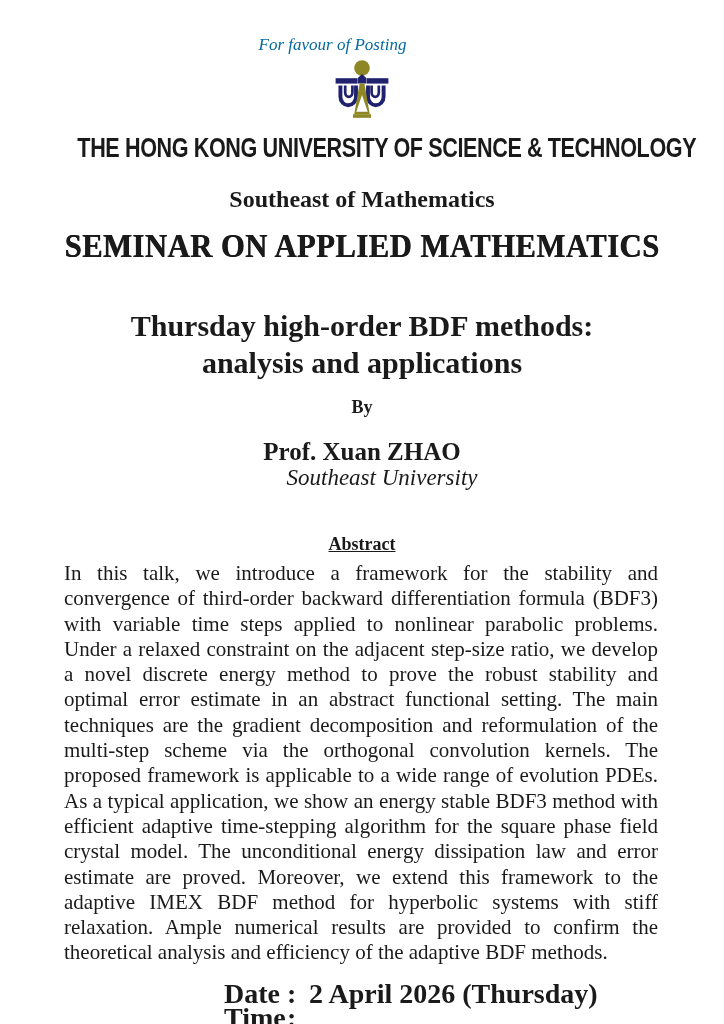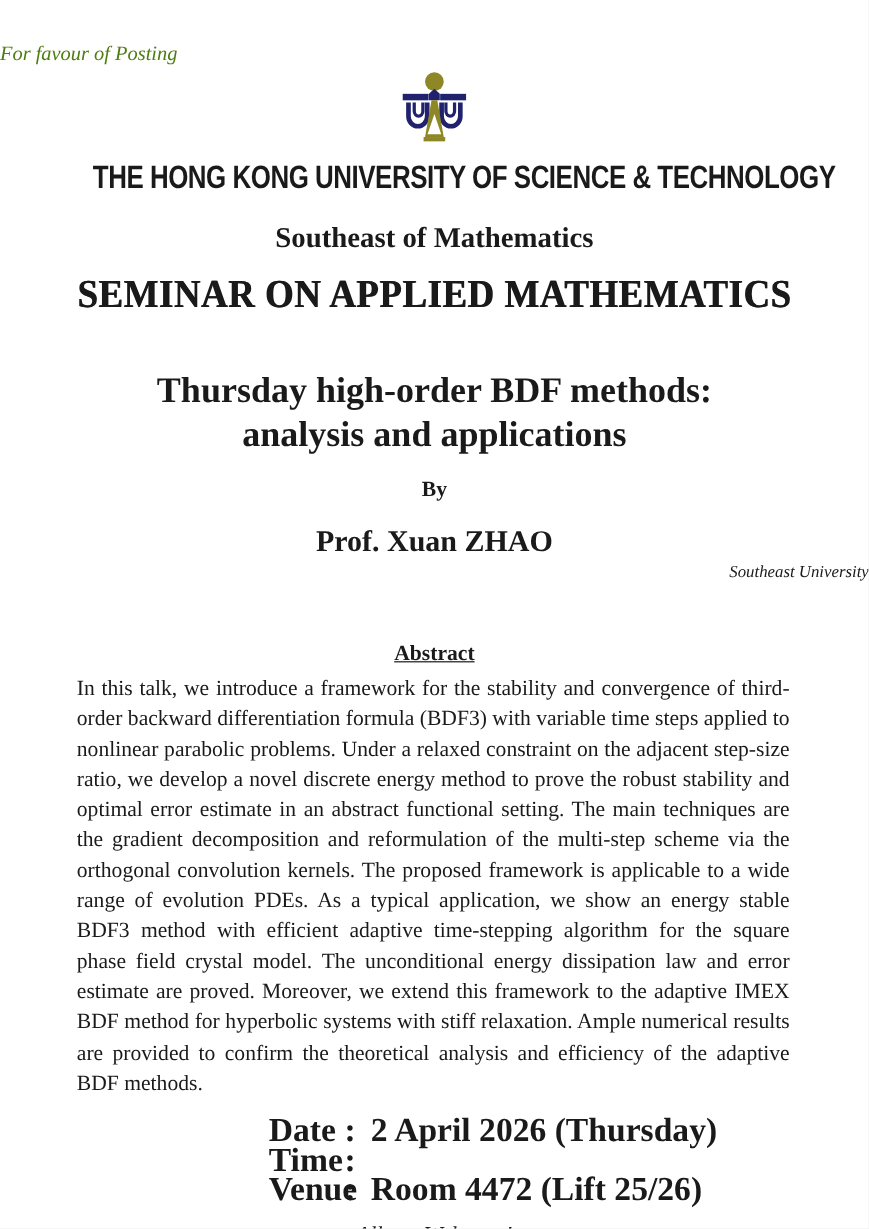--- a/index.html
+++ b/index.html
@@ -7,25 +7,25 @@
     position:relative;
     width:724px;height:1024px;
     margin:0 auto;
     background:#ffffff;
     font-family:"Liberation Serif", serif;
     color:#1a1a1a;
     overflow:hidden;
   }
   .notice{
     margin:36px 59px 0 0;
-    text-align:left;
+    text-align:center;
     font-style:italic;
     font-size:17px;
     line-height:18px;
-    color:#4d7c0f;
+    color:#0369a1;
   }
   .logo-wrap{
     margin-top:5px;
     text-align:center;
     height:66px;
   }
   .university{
     margin-top:9px;
     text-align:center;
     font-family:"Liberation Sans", sans-serif;
@@ -77,38 +77,38 @@
     line-height:20px;
   }
   .speaker{
     margin-top:21px;
     text-align:center;
     font-weight:bold;
     font-size:25px;
     line-height:28px;
   }
   .affiliation{
-    text-align:right;
+    text-align:center;
     font-style:italic;
-    font-size:14px;
+    font-size:23px;
     line-height:24px;
     margin-left:40px;
   }
   .abstract-heading{
     margin-top:44px;
     text-align:center;
     font-weight:bold;
     font-size:18px;
     line-height:20px;
   }
   .abstract-heading span{text-decoration:underline;margin-top:20px;}
   .abstract-body{
     margin:7px 66px 0 64px;
     text-align:justify;
-    font-size:18px;
+    font-size:21px;
     line-height:25.3px;
   }
   .details{
     margin:16px 0 0 224px;
     font-weight:bold;
     font-size:28px;
     line-height:24.5px;
   }
   .detail-row{display:flex;}
   .detail-label{width:63px;}

